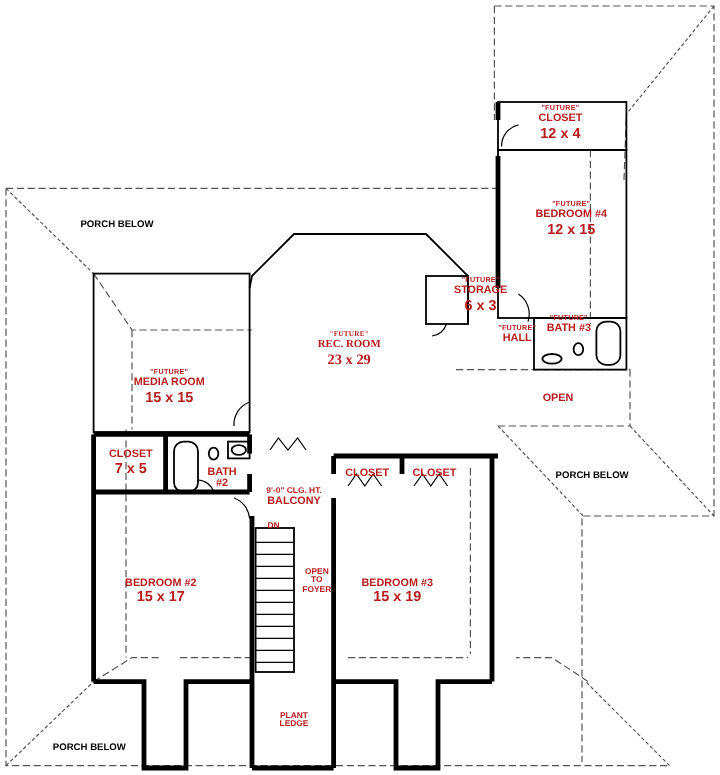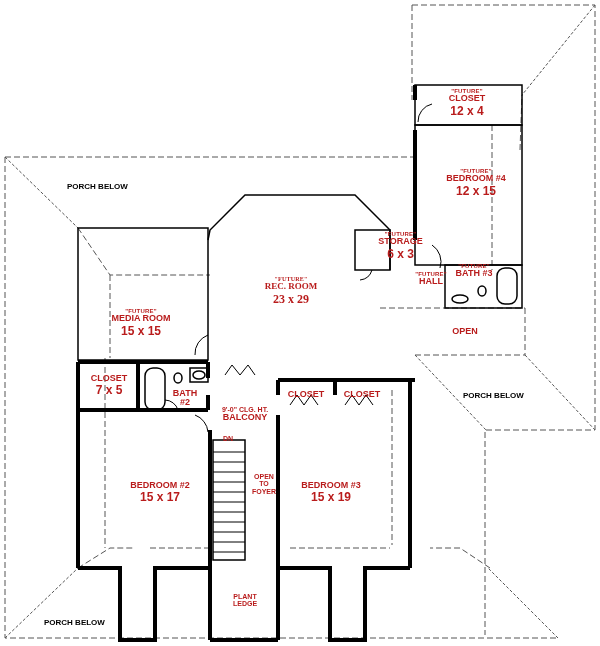--- a/index.html
+++ b/index.html
@@ -176,21 +176,21 @@
   <span class="nm">CLOSET</span>
 </div>
 <div class="lbl" style="left:228px; top:435px;">
   <span class="sm">DN</span>
 </div>
 <div class="lbl" style="left:264px; top:473px;">
   <span class="sm">OPEN</span>
   <span class="sm">TO</span>
   <span class="sm">FOYER</span>
 </div>
-<div class="lbl" style="left:160px; top:481px;">
+<div class="lbl" style="left:134px; top:481px;">
   <span class="nm">BEDROOM #2</span>
   <span class="dim">15 x 17</span>
 </div>
 <div class="lbl" style="left:331px; top:481px;">
   <span class="nm">BEDROOM #3</span>
   <span class="dim">15 x 19</span>
 </div>
 <div class="lbl" style="left:245px; top:593px;">
   <span class="sm">PLANT</span>
   <span class="sm">LEDGE</span>

